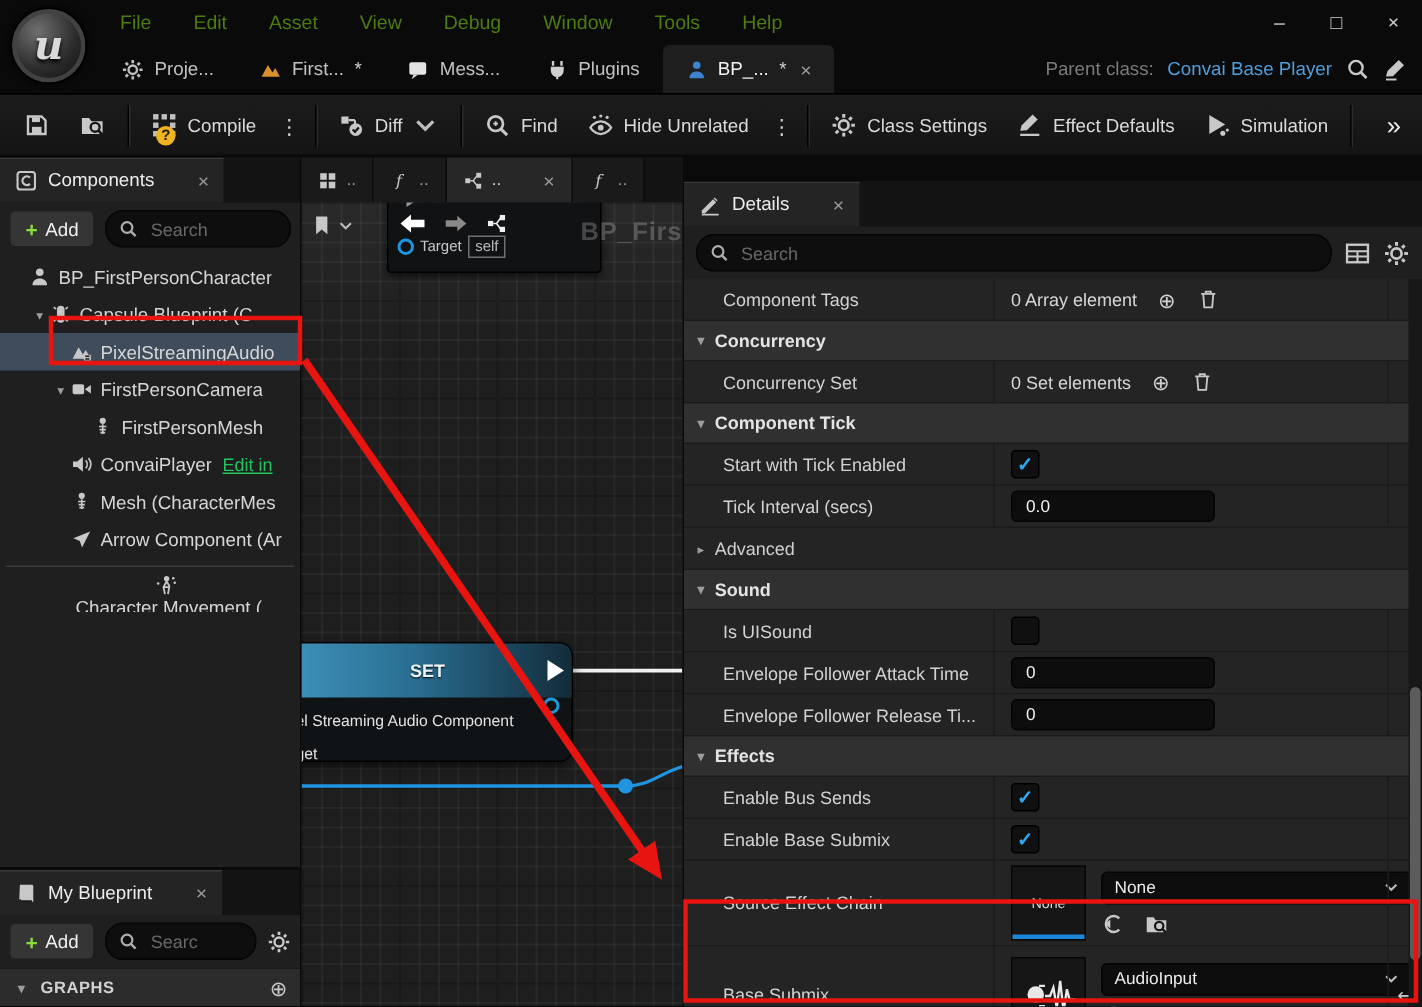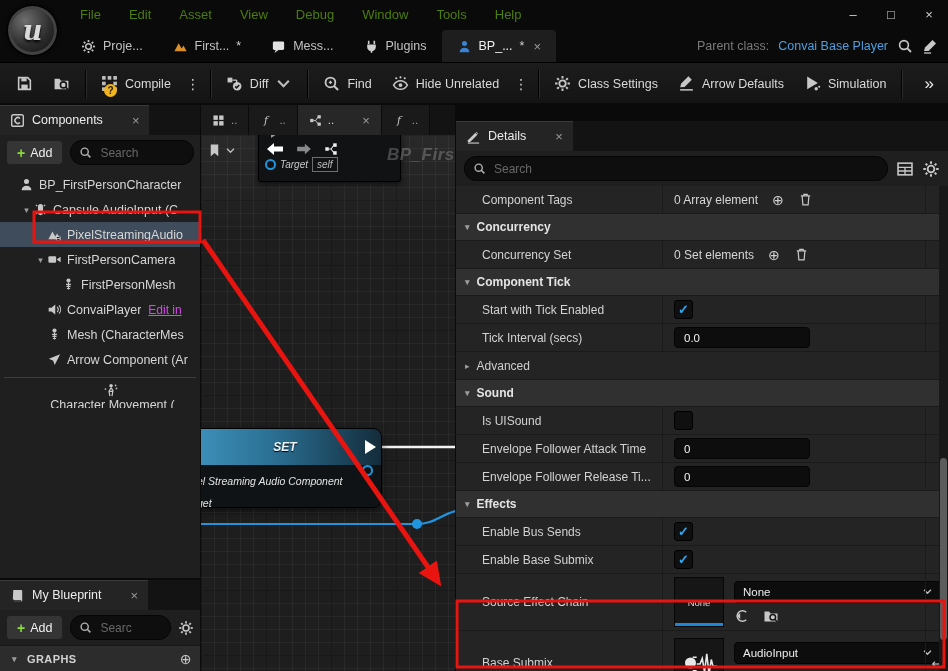--- a/index.html
+++ b/index.html
@@ -49,38 +49,38 @@
   .spill input{background:none;border:none;outline:none;color:#cfcfcf;width:100%;font-size:12px;font-family:inherit;min-width:0}
   .spill input::placeholder{color:#686868}
   .mag{width:13px;height:13px;color:#aeaeae}
   
   #ctree{flex:1;overflow:hidden;padding-top:2px}
   .trow{display:flex;align-items:center;height:25px;font-size:12.5px;color:#d6d6d6;white-space:nowrap;overflow:hidden}
   .trow.sel{background:#3e4c5c}
   .caret{width:13px;font-size:9px;color:#9d9d9d;flex:none;text-align:center}
   .spacer{width:13px;flex:none}
   .tlabel{margin-left:5px;overflow:hidden}
-  .tlink{margin-left:7px;color:#d946ef;text-decoration:underline;font-size:12px;flex:none}
+  .tlink{margin-left:7px;color:#22c55e;text-decoration:underline;font-size:12px;flex:none}
   .tree-sep{height:1px;background:#3c3c3c;margin:5px 4px}
   
   .graphs-row{display:flex;align-items:center;gap:6px;background:#2c2c2c;height:25px;padding:0 8px;font-size:11px;font-weight:bold;color:#d2d2d2;letter-spacing:.4px;border-top:1px solid #171717}
   .graphs-row .add-c{margin-left:auto;font-size:14px;color:#c9c9c9;font-weight:normal}
   .gear-sm{width:16px;height:16px;color:#c9c9c9;flex:none}
   
   #graphtabs{height:30px;background:#131313;display:flex}
   .gtab{display:flex;align-items:center;gap:6px;padding:0 11px;font-size:11.5px;color:#9a9a9a;background:#1a1a1a;border-right:1px solid #0b0b0b}
   .gtab.active{background:#272727;color:#dadada}
   .gtab .ic{width:13px;height:13px}
   #graphbody{position:relative;flex:1;overflow:hidden;background-color:#1e1e1e;
     background-image:
       linear-gradient(rgba(255,255,255,.045) 1px, transparent 1px),
       linear-gradient(90deg, rgba(255,255,255,.045) 1px, transparent 1px),
       linear-gradient(rgba(0,0,0,.55) 1px, transparent 1px),
       linear-gradient(90deg, rgba(0,0,0,.55) 1px, transparent 1px);
-    background-size:13px 13px,13px 13px,65px 65px,65px 65px;font-style:italic;}
+    background-size:13px 13px,13px 13px,65px 65px,65px 65px;}
   #graphbody::before{content:'';position:absolute;left:0;top:0;right:0;height:98px;background:linear-gradient(rgba(255,255,255,.05),rgba(255,255,255,0));pointer-events:none}
   #bookmarkctl{position:absolute;left:6px;top:8px;display:flex;align-items:center;gap:3px;color:#e6e6e6}
   #navnode{position:absolute;left:57px;top:-3px;width:129px;height:44px;background:#101214;border:1px solid #000;border-radius:3px;
            display:flex;flex-direction:column;justify-content:center;padding:2px 6px;box-shadow:0 2px 6px rgba(0,0,0,.6)}
   #navnode .r1{display:flex;align-items:center;gap:10px}
   #navnode .r2{display:flex;align-items:center;gap:4px;font-size:10px;color:#c8c8c8;margin-top:1px}
   .pin-dot{width:7px;height:7px;border-radius:50%;border:2px solid #1f95e0;flex:none}
   .selfbox{border:1px solid #6e6e6e;padding:0 4px;color:#bdbdbd;font-size:10px;line-height:13px}
   .exec-tri{width:0;height:0;border-top:6px solid transparent;border-bottom:6px solid transparent;border-left:9px solid #8a8a8a}
   #navnode .tri-top{position:absolute;left:12px;top:-7px;border-left-color:#9a9a9a}
@@ -325,21 +325,21 @@
         </span>
         <span>Class Settings</span>
       </div>
       <div class="tbtn">
         <span class="ic">
           <svg viewBox="0 0 16 16">
             <path d="M2 11.5l1-3.5L9.8 1.2 13 4.4 6.2 11.2z" fill="currentColor"></path>
             <path d="M2 14h12" stroke="currentColor" stroke-width="1.4"></path>
           </svg>
         </span>
-        <span>Arrow Defaults</span>
+        <span>Effect Defaults</span>
       </div>
       <div class="tbtn">
         <span class="ic">
           <svg viewBox="0 0 16 16">
             <path d="M3 1.5l10 6-10 6z" fill="currentColor"></path>
             <circle cx="11.5" cy="13" r="1.6" fill="currentColor"></circle>
             <circle cx="14.3" cy="11" r="1" fill="currentColor"></circle>
           </svg>
         </span>
         <span>Simulation</span>
@@ -395,21 +395,21 @@
               <svg viewBox="0 0 16 16">
                 <rect x="5.3" y="2" width="5.4" height="12" rx="2.7" fill="currentColor"></rect>
                 <g stroke="currentColor" stroke-width="1.2">
                   <line x1="3" y1="3" x2="4.6" y2="4.4"></line>
                   <line x1="13" y1="3" x2="11.4" y2="4.4"></line>
                   <line x1="3" y1="13" x2="4.6" y2="11.6"></line>
                   <line x1="13" y1="13" x2="11.4" y2="11.6"></line>
                 </g>
               </svg>
             </span>
-            <span class="tlabel">Capsule AudioInput (C</span>
+            <span class="tlabel">Capsule Blueprint (C</span>
           </div>
           <div class="trow sel" style="padding-left: 34px;">
             <span class="spacer"></span>
             <span class="ic">
               <svg viewBox="0 0 16 16">
                 <path d="M1.5 13L5.8 4.8l3 5.2 2-3.2 3.7 6.2z" fill="currentColor"></path>
                 <rect x="9.5" y="10.2" width="5" height="4" fill="currentColor"></rect>
                 <path d="M10.5 11.2h3M10.5 13.2h3" stroke="#161616" stroke-width="1"></path>
               </svg>
             </span>

